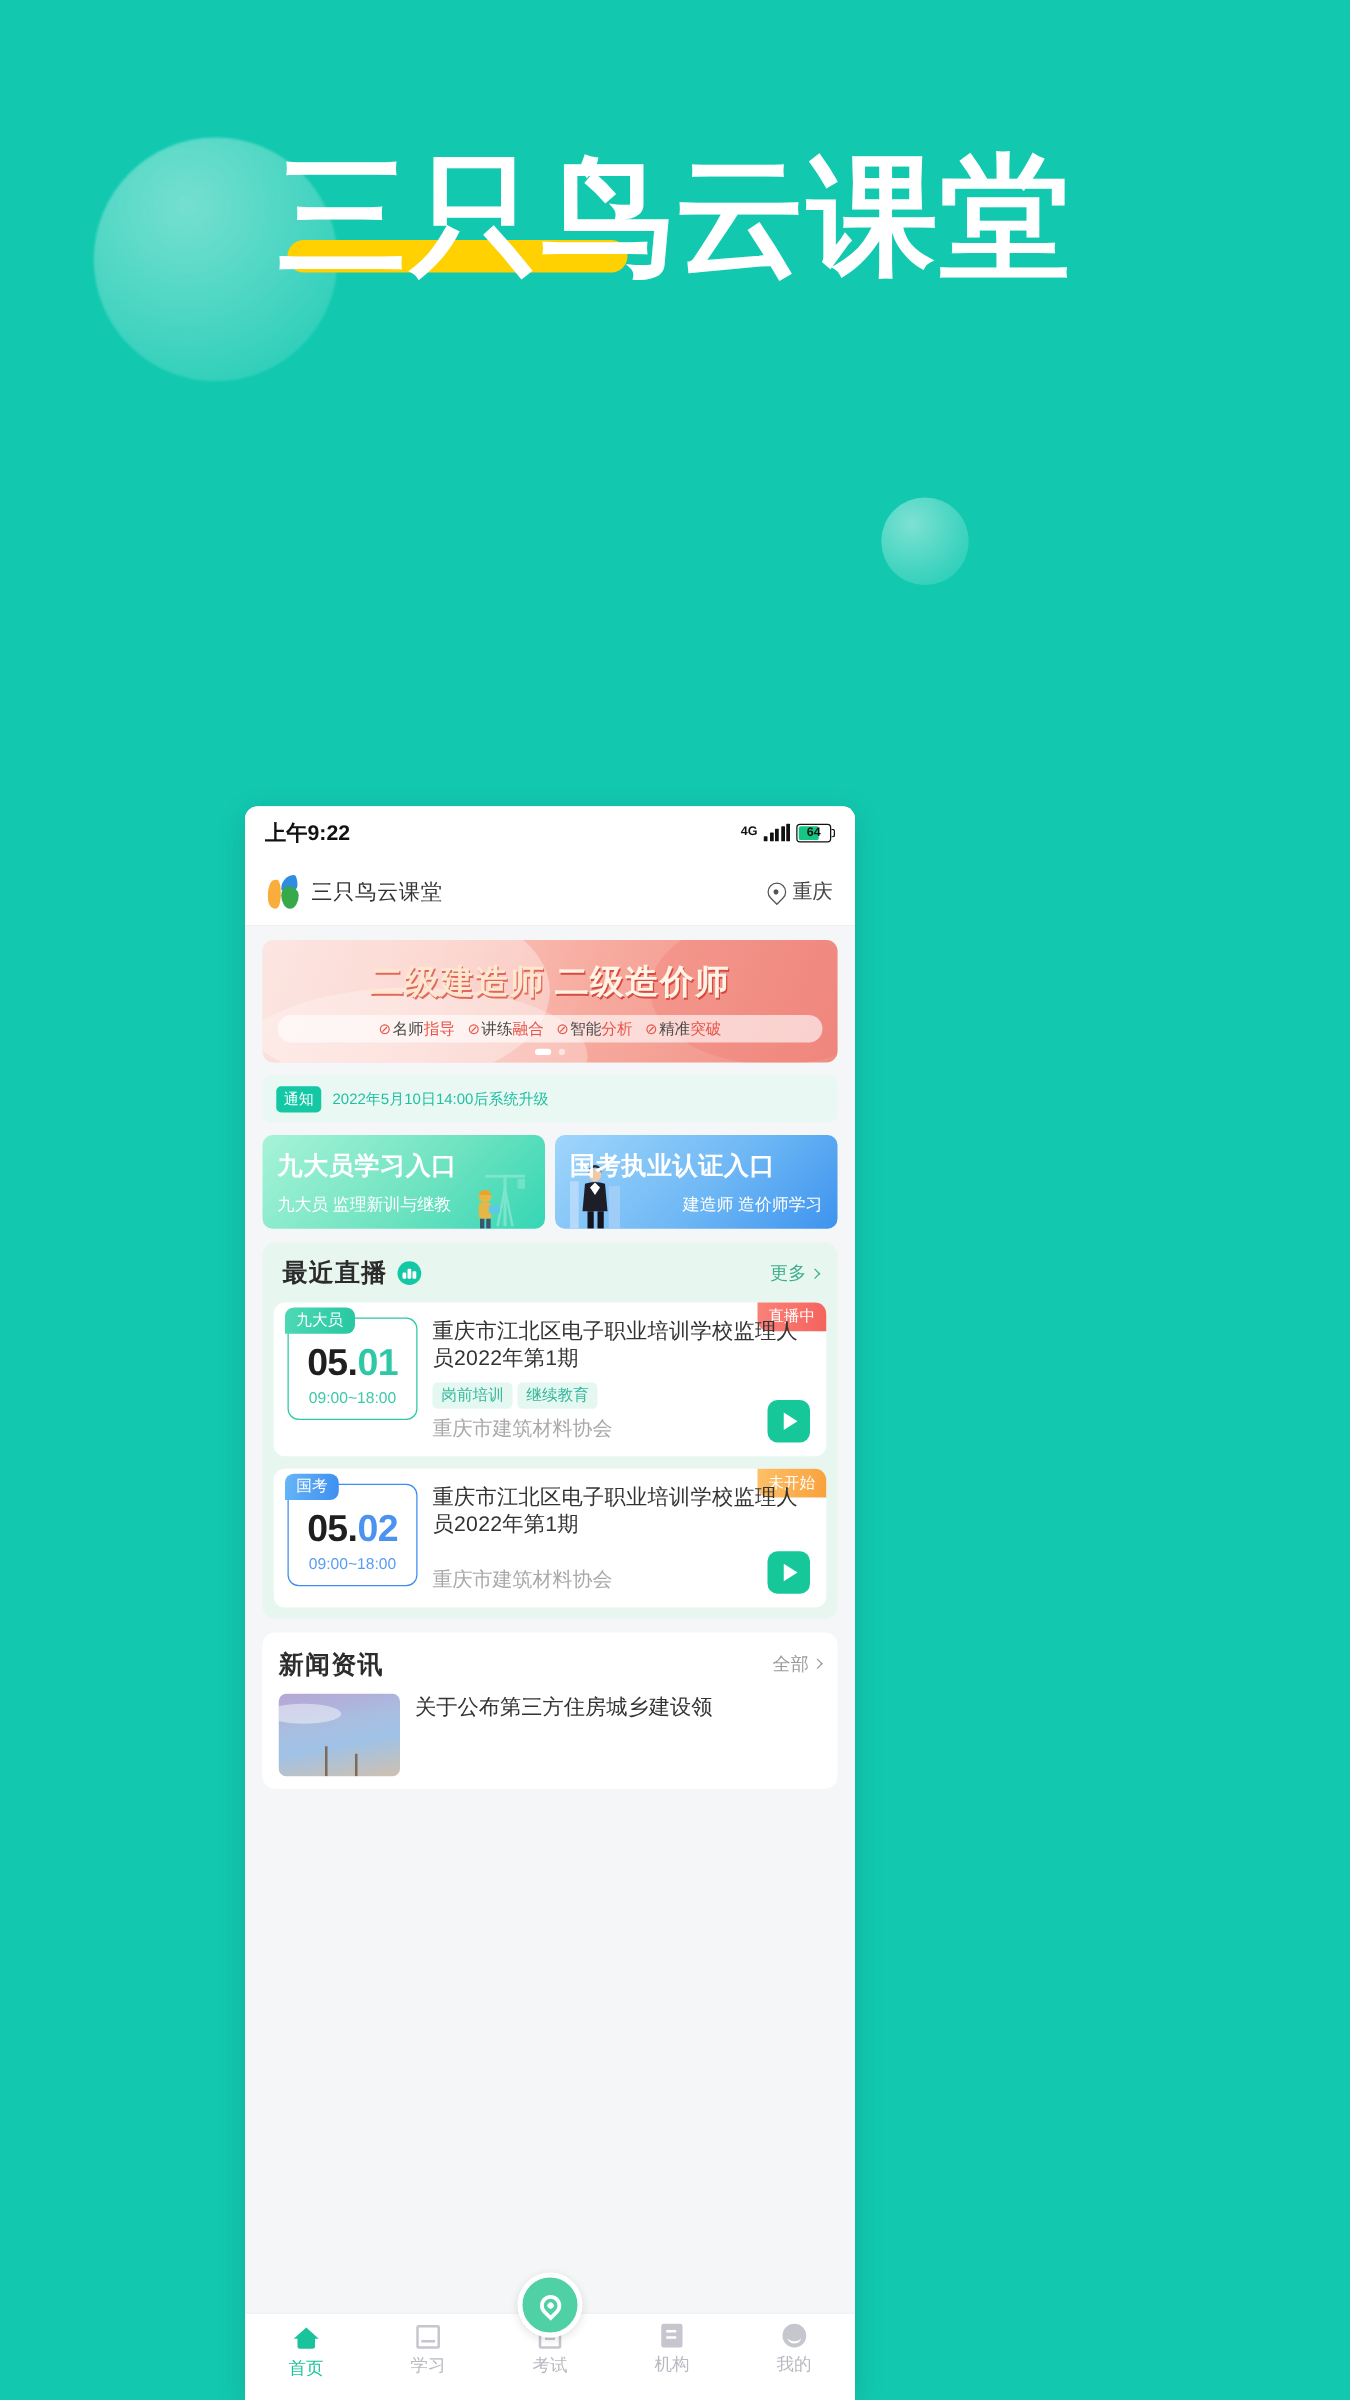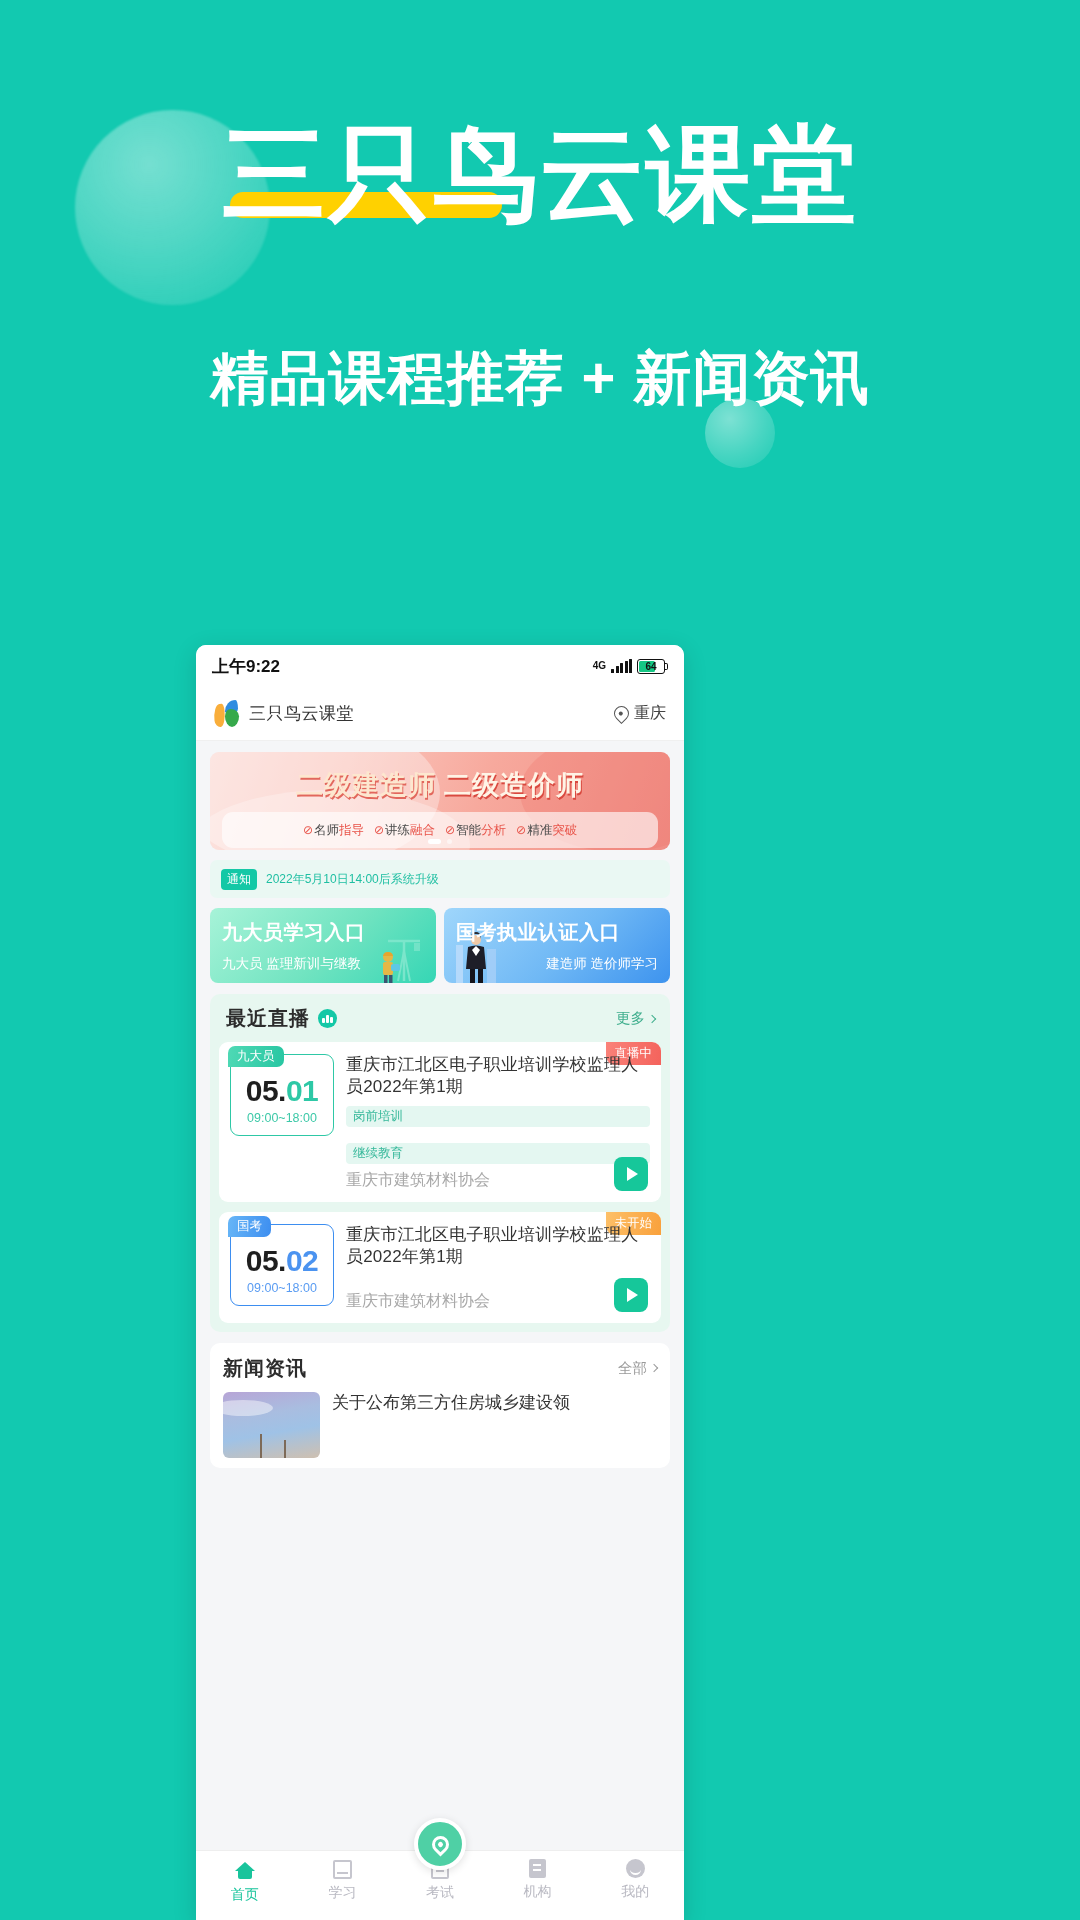--- a/index.html
+++ b/index.html
@@ -97,21 +97,21 @@
   .banner .wave1 { position:absolute; left:-30px; top:-34px; width:260px; height:150px; background:rgba(255,255,255,.34); border-radius:50%; }
   .banner .wave2 { position:absolute; right:-50px; top:-20px; width:200px; height:120px; background:rgba(240,120,110,.30); border-radius:50%; }
   .banner .wave3 { position:absolute; left:-20px; bottom:-50px; width:280px; height:110px; background:rgba(255,255,255,.28); border-radius:50%; }
   .bn-title {
     position:relative; margin-top:15px; text-align:center;
     font-size:27px; font-weight:bold; letter-spacing:1px;
   }
   .bn-t1 { color:#fde7cf; text-shadow:1px 2px 0 #e2675c; }
   .bn-t2 { color:#fff4e6; text-shadow:1px 2px 0 #d9493f; margin-left:8px; }
   .bn-pill {
-    position:relative; margin:9px 12px 0; height:36px;
+    position:relative; margin:9px 12px 0; height:22px;
     background:rgba(255,255,255,.62); border-radius:11px;
     display:flex; align-items:center; justify-content:center; gap:10px;
     font-size:12.5px; color:#4a4a4a; white-space:nowrap;
   }
   .bn-pill .chk { color:#e8544a; font-size:12px; margin-right:1px; }
   .bn-pill em { font-style:normal; color:#e8544a; }
   .dots { position:absolute; bottom:6px; left:0; width:100%; display:flex; justify-content:center; gap:6px; align-items:center; }
   .dots .d1 { width:13px; height:5px; border-radius:3px; background:#fff; }
   .dots .d2 { width:5px; height:5px; border-radius:50%; background:rgba(255,255,255,.55); }
 
@@ -172,21 +172,21 @@
   .dtag.blue  { background:linear-gradient(100deg,#67b6f7,#3d8ef0); }
   .dnum { text-align:center; margin-top:19px; font-size:30px; font-weight:bold; color:#1f1f1f; letter-spacing:-.5px; }
   .dnum span.g { color:#2ec8a6; }
   .dnum span.b { color:#4b93f0; }
   .dtime { text-align:center; margin-top:3px; font-size:12.5px; }
   .dtime.green { color:#3dc9a8; }
   .dtime.blue  { color:#5a9cf2; }
 
   .live-info { flex:1; min-width:0; position:relative; }
   .live-title { font-size:17px; color:#333; line-height:1.32; letter-spacing:.2px; }
-  .tags { margin-top:7px; display:flex; gap:16px;flex-direction:column; }
+  .tags { margin-top:7px; display:flex; gap:4px; }
   .tags span { font-size:12.5px; color:#36b89a; background:#e4f7f1; border-radius:4px; padding:2px 7px; }
   .org { margin-top:6px; font-size:16px; color:#a9a9a9; }
   .play {
     position:absolute; right:2px; bottom:0; width:34px; height:34px;
     border-radius:8px; background:#16c79a; display:flex; align-items:center; justify-content:center;
   }
   .play .tri { width:0; height:0; border-left:11px solid #fff; border-top:7px solid transparent; border-bottom:7px solid transparent; margin-left:3px; }
 
   
   .news { margin:11px 14px 0; background:#fff; border-radius:10px; padding:12px 13px 10px; }
@@ -244,21 +244,20 @@
   <div class="blob"></div>
   <div class="blob2"></div>
 
   <div class="title-wrap">
     <span class="title-inner">
       <span class="hl-bar"></span>
       <span class="main-title">三只鸟云课堂</span>
     </span>
   </div>
 
-  <div class="sub-title">精品课程推荐 + 新闻资讯</div>
 </div>
 
 <div class="phone">
 
   <div class="statusbar">
     <span>上午9:22</span>
     <span class="sb-right">
       <span class="net-label">4G</span>
       <span class="bars">
           <i></i>

